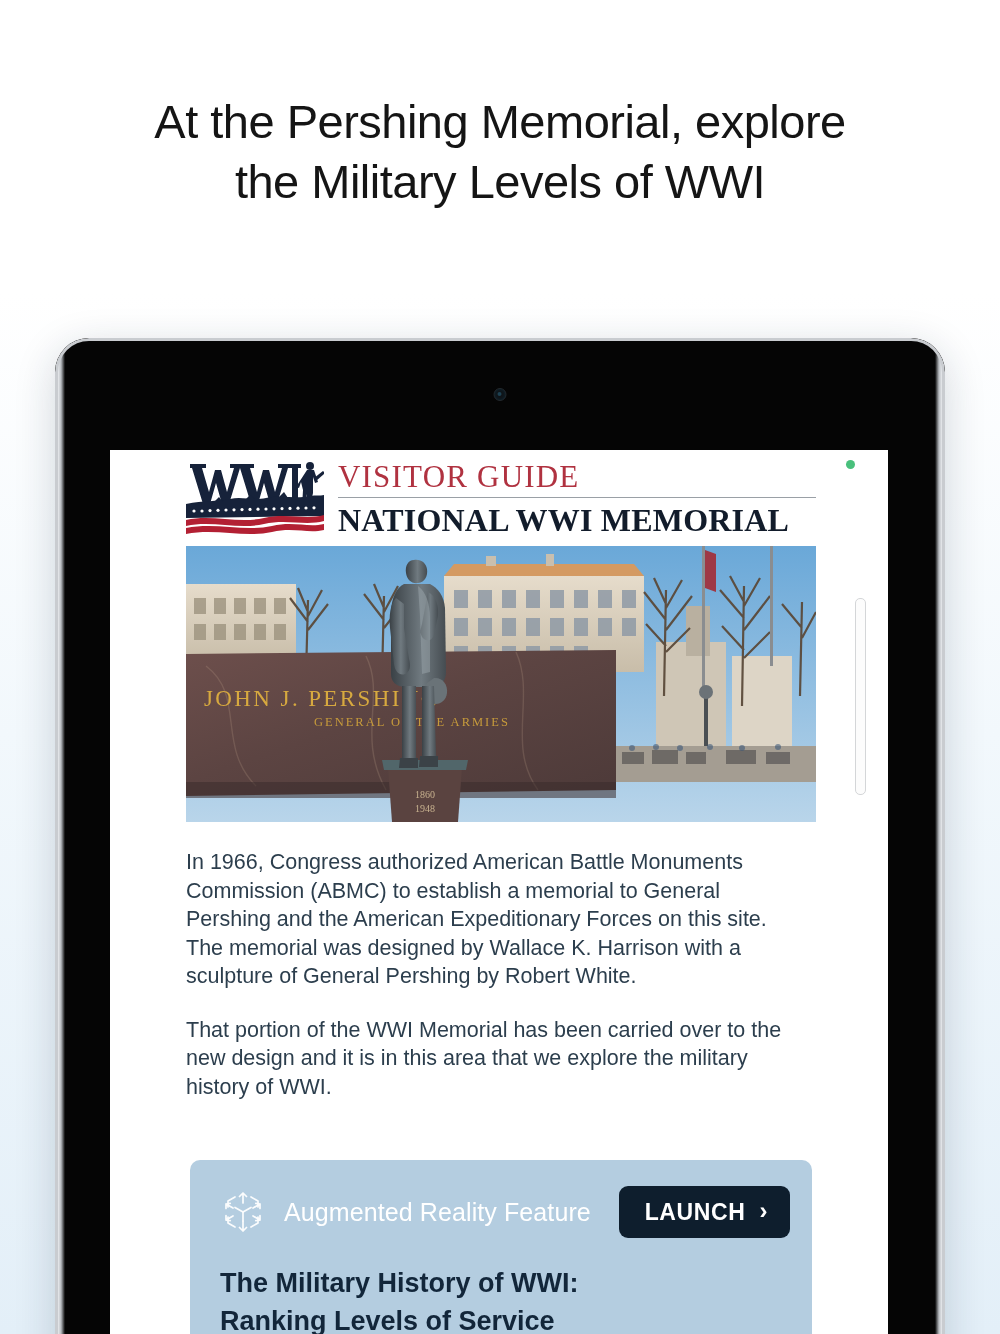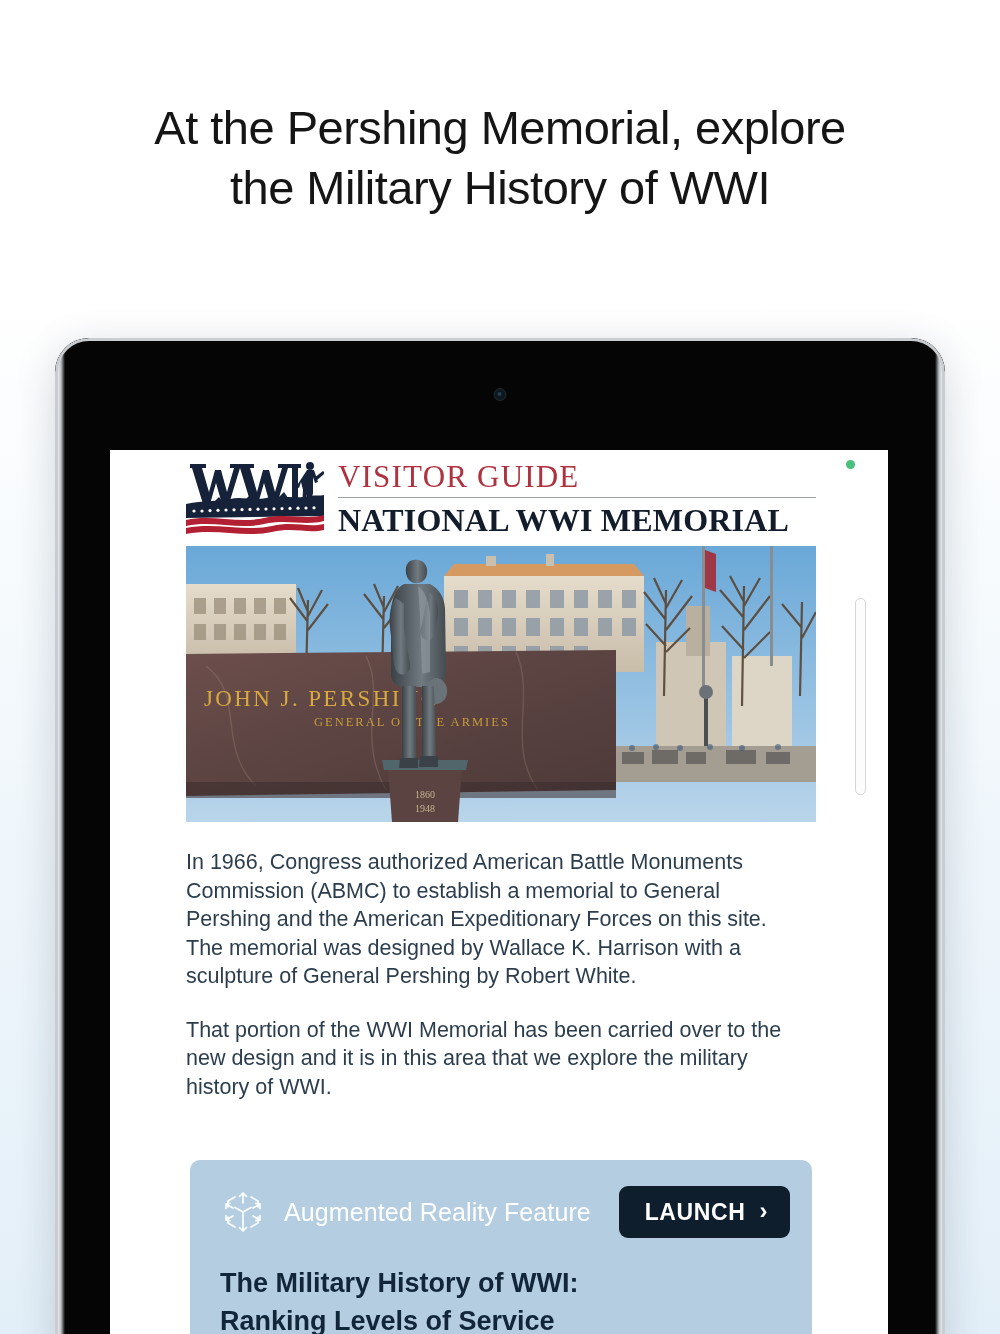--- a/index.html
+++ b/index.html
@@ -11,21 +11,21 @@
     height: 1334px;
     overflow: hidden;
     font-family: "Liberation Sans", sans-serif;
     background: linear-gradient(180deg, #ffffff 0%, #ffffff 22%, #f2f8fc 55%, #e3eff8 100%);
     position: relative;
   }
 
   
   .headline {
     position: absolute;
-    top: 98px;
+    top: 92px;
     left: 0;
     width: 1000px;
     text-align: center;
     color: #151515;
     font-size: 47px;
     line-height: 60px;
     font-weight: 400;
     letter-spacing: -0.5px;
   }
   .headline .hl-line { display: block; white-space: nowrap; }
@@ -236,21 +236,21 @@
     line-height: 38px;
     font-weight: 700;
   }
   .ar-heading .ah-line { display: block; white-space: nowrap; }
 </style>
 </head>
 <body>
 
 <div class="headline">
   <span class="hl-line">At the Pershing Memorial, explore</span>
-  <span class="hl-line">the Military History of WWI</span>
+  <span class="hl-line">the Military Levels of WWI</span>
 </div>
 
 <div class="tablet">
 
   <div class="camera">
     <span class="lens"></span>
   </div>
 
   <div class="screen">
 

